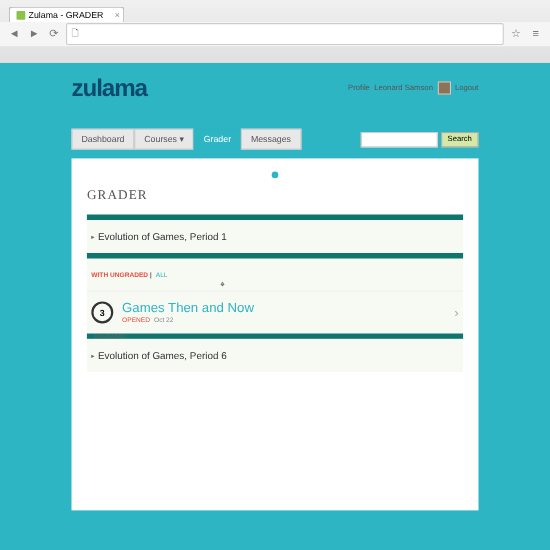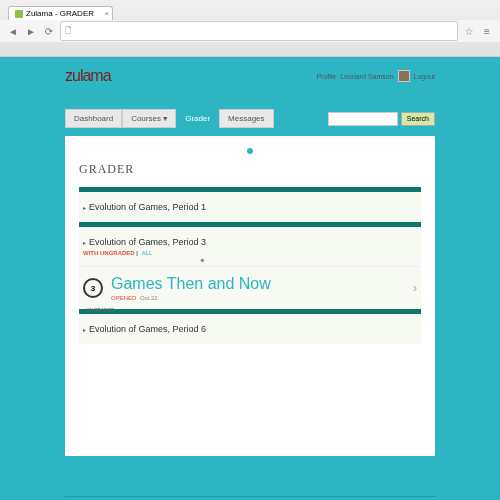--- a/index.html
+++ b/index.html
@@ -8,21 +8,21 @@
 .tab-bar{height:20px;display:flex;align-items:flex-end;padding-left:8px}
 .tab{background:#fff;border:1px solid #bbb;border-bottom:none;border-radius:3px 3px 0 0;padding:2px 18px 2px 6px;font-size:8px;display:flex;align-items:center;gap:3px;position:relative}
 .tab-favicon{width:8px;height:8px;background:#8bc34a;border-radius:1px}
 .tab-close{position:absolute;right:3px;font-size:8px;color:#888}
 .addr-bar{height:22px;display:flex;align-items:center;padding:0 6px;gap:4px;background:#f5f5f5}
 .nav-btn{width:14px;height:14px;color:#777;font-size:10px;display:flex;align-items:center;justify-content:center;cursor:pointer}
 .url-box{flex:1;background:#fff;border:1px solid #ccc;border-radius:2px;padding:2px 4px;font-size:8px;color:#555;display:flex;align-items:center;gap:3px}
 .page-wrap{background:#2db5c4;min-height:458px;padding:0;position:relative}
 .content{width:370px;margin:0 auto;padding-top:6px}
 .logo-row{display:flex;justify-content:space-between;align-items:center;padding:4px 0}
-.logo{color:#7f1d1d;font-size:16px;font-weight:normal;letter-spacing:-1px}
+.logo{color:#0c4a6e;font-size:22px;font-weight:bold;letter-spacing:-1px}
 .user-area{display:flex;align-items:center;gap:4px;font-size:7px;color:#555}
 .avatar{width:12px;height:12px;background:#8b7355;border:1px solid #ccc}
 .nav-row{display:flex;justify-content:space-between;align-items:center;margin-top:20px}
 .nav-tabs{display:flex;gap:0}
 .nav-tab{padding:4px 8px;font-size:8px;color:#555;background:#e8e8e8;border:1px solid #ccc;cursor:pointer}
 .nav-tab.active{background:#2db5c4;color:#fff;border-color:#2db5c4}
 .search-area{display:flex;gap:3px}
 .search-input{width:70px;height:14px;border:1px solid #ccc;font-size:7px;padding:0 2px}
 .search-btn{background:#d4e8a8;border:1px solid #aaa;font-size:7px;padding:1px 5px;cursor:pointer}
 .main-card{background:#fff;margin-top:8px;padding:12px 14px;min-height:320px}
@@ -30,21 +30,21 @@
 .page-title{font-size:12px;color:#555;letter-spacing:1px;margin-bottom:10px;font-family:Georgia,serif}
 .section{border-top:5px solid #0f766e;padding:10px 4px;background:#f7f9f3}
 .section-title{font-size:9px;color:#333;display:flex;align-items:center;gap:3px}
 .caret{font-size:6px;color:#666}
 .sub-filters{font-size:6px;margin-top:3px}
 .sub-filters .red{color:#e74c3c;font-weight:bold}
 .sub-filters .all{color:#2db5c4;margin-left:2px}
 .assignment{display:flex;align-items:center;padding:8px 4px;border-top:1px solid #eee;background:#f7f9f3;position:relative}
 .badge{width:20px;height:20px;border:2px solid #333;border-radius:50%;display:flex;flex-direction:column;align-items:center;justify-content:center;font-size:8px;font-weight:bold;margin-right:8px}
 .badge-label{font-size:5px;color:#666;text-align:center;margin-top:1px;position:absolute;left:3px;top:28px}
-.assign-title{color:#2db5c4;font-size:16px}
+.assign-title{color:#2db5c4;font-size:12px}
 .assign-meta{font-size:6px;margin-top:2px}
 .assign-meta .opened{color:#e74c3c}
 .assign-meta .date{color:#888;margin-left:2px}
 .chevron{margin-left:auto;font-size:12px;color:#aaa}
 .cursor-dot{position:absolute;font-size:8px;color:#333}
 .feedback{position:fixed;left:0;top:130px;background:#333;color:#fff;font-size:7px;padding:8px 2px;writing-mode:vertical-rl;transform:rotate(180deg);cursor:pointer}
 .footer{width:370px;margin:0 auto;padding:10px 0;display:flex;justify-content:space-between;font-size:7px;color:#1a7580;border-top:1px solid #1a9aa8;margin-top:40px}
 .footer-links{display:flex;gap:10px}
 </style>
 </head>
@@ -101,24 +101,20 @@
       <div class="page-title">GRADER</div>
 
       <div class="section">
         <div class="section-title">
           <span class="caret">▸</span>
           <span>Evolution of Games, Period 1</span>
         </div>
       </div>
 
       <div class="section">
-        <div class="section-title">
-          <span class="caret">▸</span>
-          <span>Evolution of Games, Period 3</span>
-        </div>
         <div class="sub-filters">
           <span class="red">WITH UNGRADED</span>
           <span>|</span>
           <span class="all">ALL</span>
         </div>
         <span class="cursor-dot" style="left:200px">⌖</span>
       </div>
 
       <div class="assignment">
         <div style="position:relative;width:28px">

